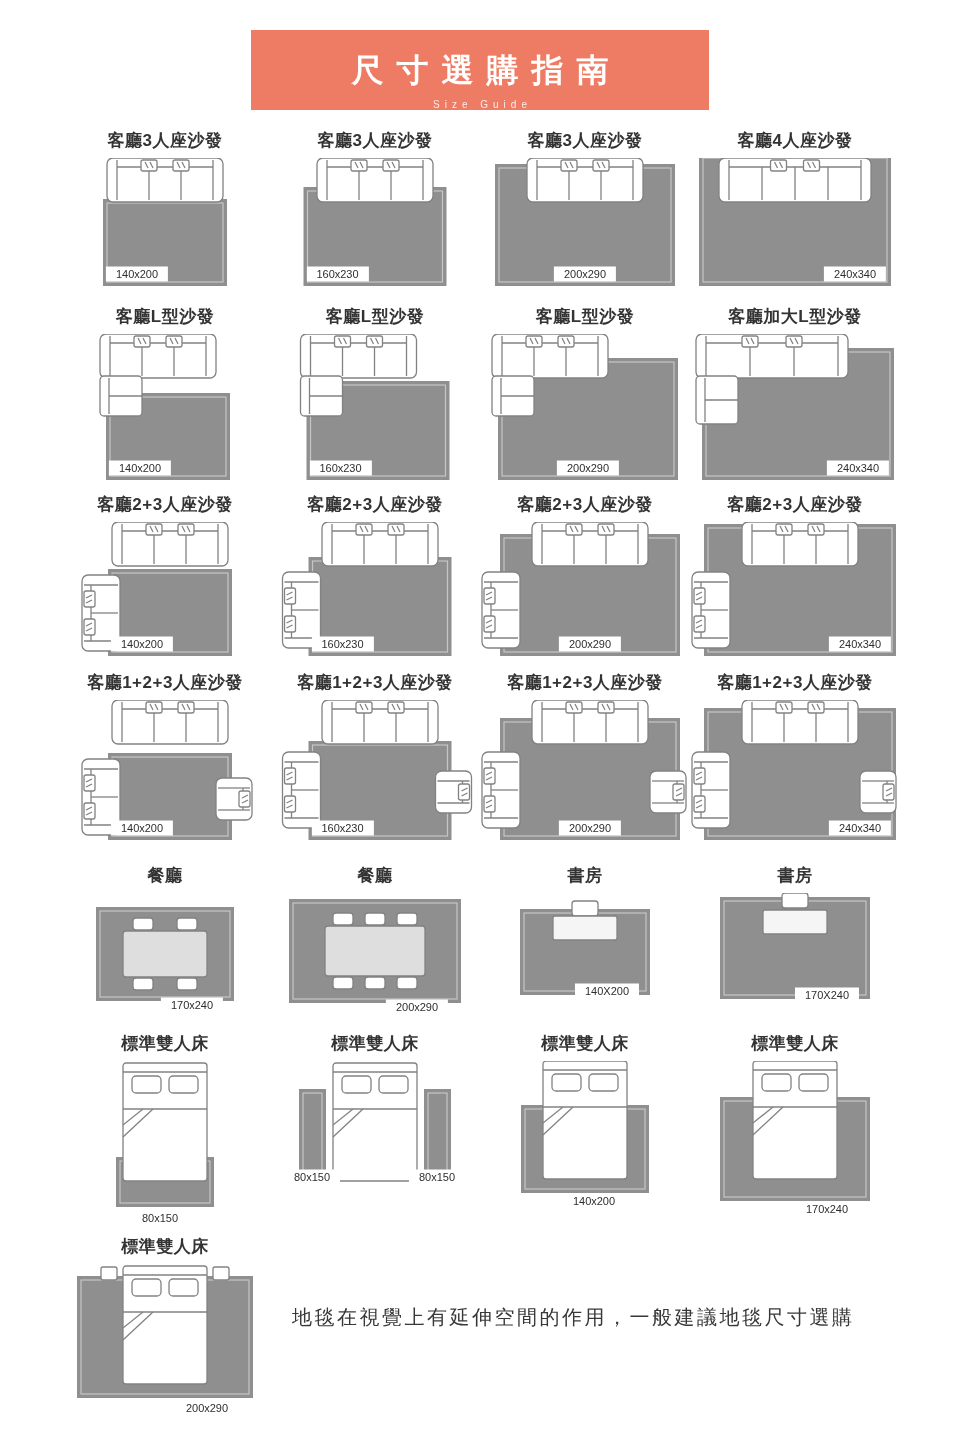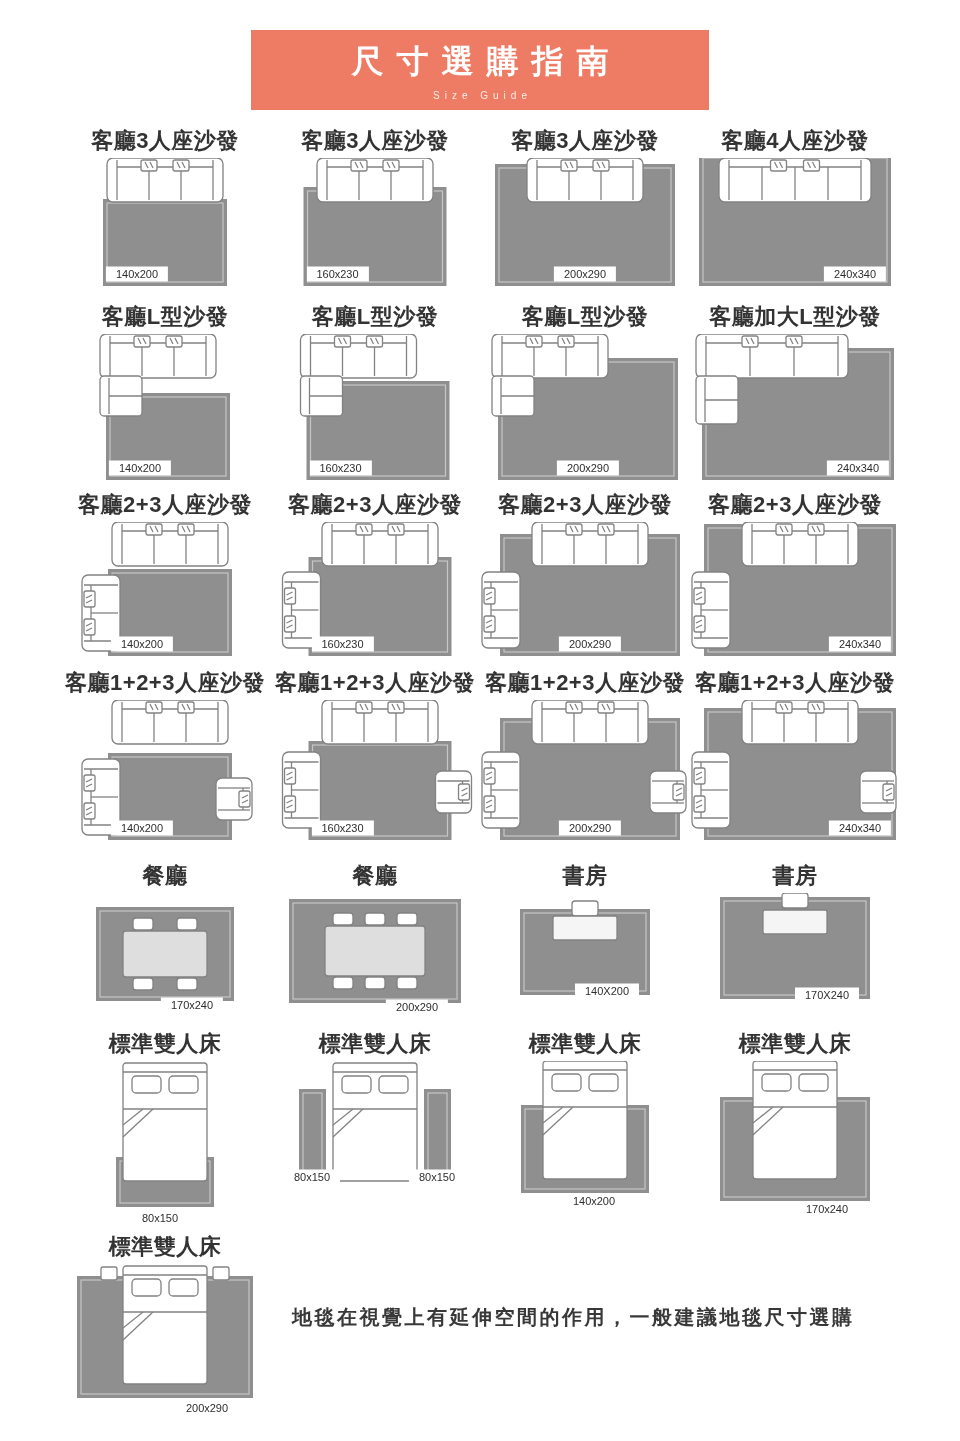--- a/index.html
+++ b/index.html
@@ -1,32 +1,32 @@
 <!DOCTYPE html>
 <html><head>
 <meta charset="utf-8">
 <style>
   *{margin:0;padding:0;box-sizing:border-box}
   html,body{background:#fff}
   body{width:960px;height:1441px;position:relative;overflow:hidden;
        font-family:"Liberation Sans","DejaVu Sans",sans-serif;color:#333}
   .banner{width:458px;height:80px;margin:30px auto 18px;display:flex;flex-direction:column;
-          align-items:center;justify-content:center;background:#ee7c64}
+          align-items:center;justify-content:flex-end;background:#ee7c64}
   .banner-title{color:#fff;font-size:32px;font-weight:600;letter-spacing:13px;text-indent:13px}
   .banner-sub{color:rgba(255,255,255,.85);font-size:10px;letter-spacing:5px;margin-top:6px;text-indent:5px}
   .grid{width:840px;margin:0 auto}
   .row{display:grid;grid-template-columns:repeat(4,210px);margin-bottom:6px}
   .cell{width:210px}
-  .cell-title{height:26px;line-height:26px;font-size:22px;font-weight:600;color:#333;
+  .cell-title{height:26px;line-height:26px;font-size:17px;font-weight:600;color:#333;
               text-align:center;letter-spacing:.5px;white-space:nowrap}
   .diagram{position:relative;margin-top:4px;width:210px}
   .diagram svg{display:block}
   .chip{position:absolute;transform:translate(-50%,-50%);background:#fff;padding:0 10px;
         font-size:11px;line-height:15px;color:#2e2e2e;white-space:nowrap}
-  .note-wrap{grid-column:2/5;padding:64px 0 0 22px;font-size:20px;font-weight:700;
+  .note-wrap{grid-column:2/5;padding:64px 0 0 22px;font-size:20px;font-weight:400;
              color:#383838;letter-spacing:2.5px;line-height:1.9;white-space:nowrap}
 </style>
 </head>
 <body>
 
 <div class="banner" style="background: rgb(238, 124, 100);">
   <div class="banner-title">尺寸選購指南</div>
   <div class="banner-sub">Size Guide</div>
 </div>
 

